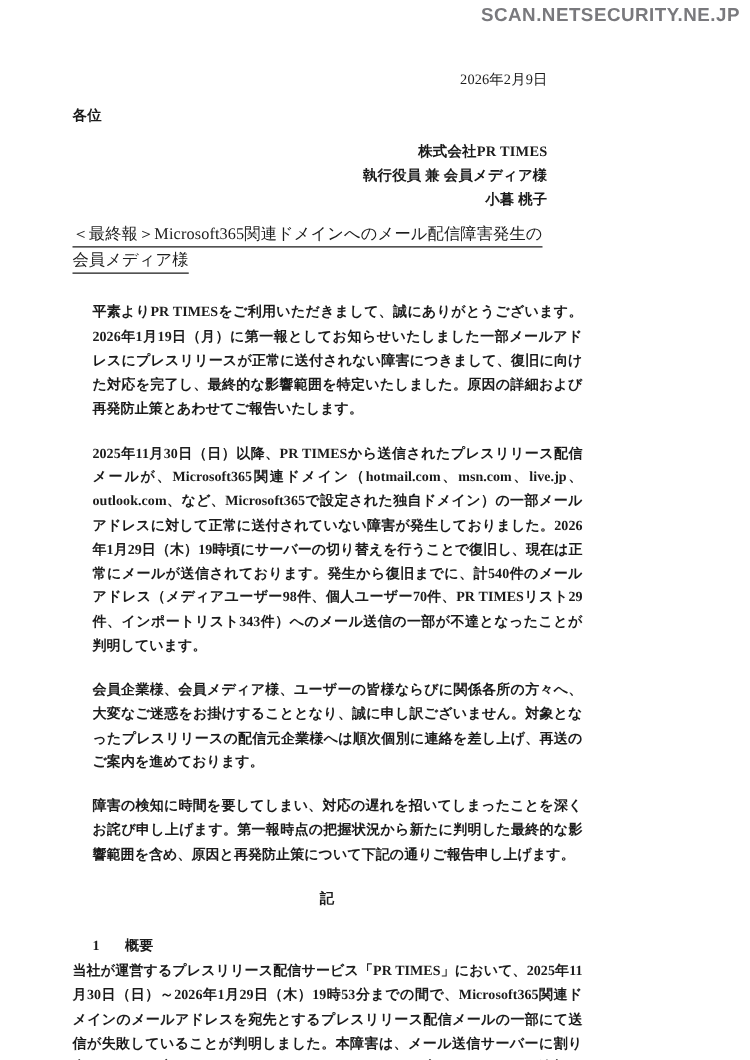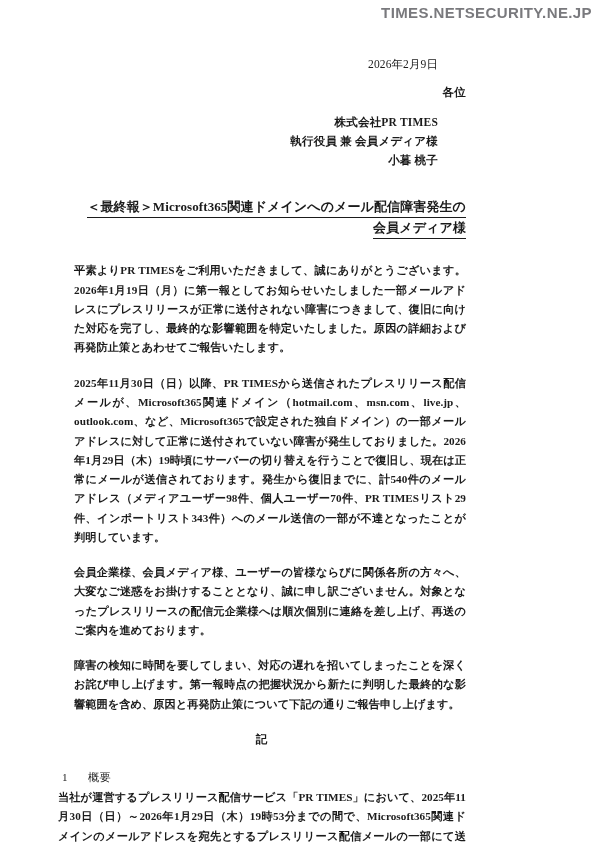--- a/index.html
+++ b/index.html
@@ -51,39 +51,38 @@
     line-height: 1.5;
     padding-right: 28px;
     letter-spacing: 0.1px;
   }
 
   .addressee {
     font-size: 11.5px;
     font-weight: 700;
     margin-top: 12px;
     letter-spacing: 0.3px;
-    text-align: right;
   }
 
   .sender {
     margin-top: 13px;
     text-align: right;
     padding-right: 28px;
     font-size: 11.5px;
     font-weight: 700;
     line-height: 1.62;
     letter-spacing: 0.2px;
   }
   .sender div { white-space: nowrap; }
 
   .doc-title {
-    margin-top: 28px;
-    text-align: right;
+    margin-top: 8px;
+    text-align: left;
     font-size: 13px;
-    font-weight: 700;
+    font-weight: 400;
     line-height: 1.55;
     letter-spacing: 0.1px;
   }
   .doc-title span {
     display: inline-block;
     border-bottom: 1px solid #1b1b1b;
     padding-bottom: 0px;
   }
 
   .body-block {
@@ -105,39 +104,39 @@
   .ki-mark {
     text-align: center;
     font-size: 11.5px;
     font-weight: 700;
     margin: 6px 0 18px 0;
     letter-spacing: 1px;
   }
 
   .section-head {
     font-size: 11.2px;
-    font-weight: 400;
-    margin: 0 0 1px 4px;
+    font-weight: 700;
+    margin: 0 0 1px 16px;
     letter-spacing: 0.2px;
   }
   .section-head .num { display: inline-block; width: 26px; }
 
   .section-body {
     font-size: 11.2px;
     font-weight: 700;
     line-height: 1.72;
     margin: 0;
     text-align: justify;
     text-justify: inter-ideograph;
   }
 </style>
 </head>
 <body>
 
-<div class="watermark">TIMES.NETSECURITY.NE.JP</div>
+<div class="watermark">SCAN.NETSECURITY.NE.JP</div>
 
 <div class="page">
 
   <div class="doc-date">2026年2月9日</div>
 
   <div class="addressee">各位</div>
 
   <div class="sender">
     <div>株式会社PR TIMES</div>
     <div>執行役員 兼 会員メディア様</div>

